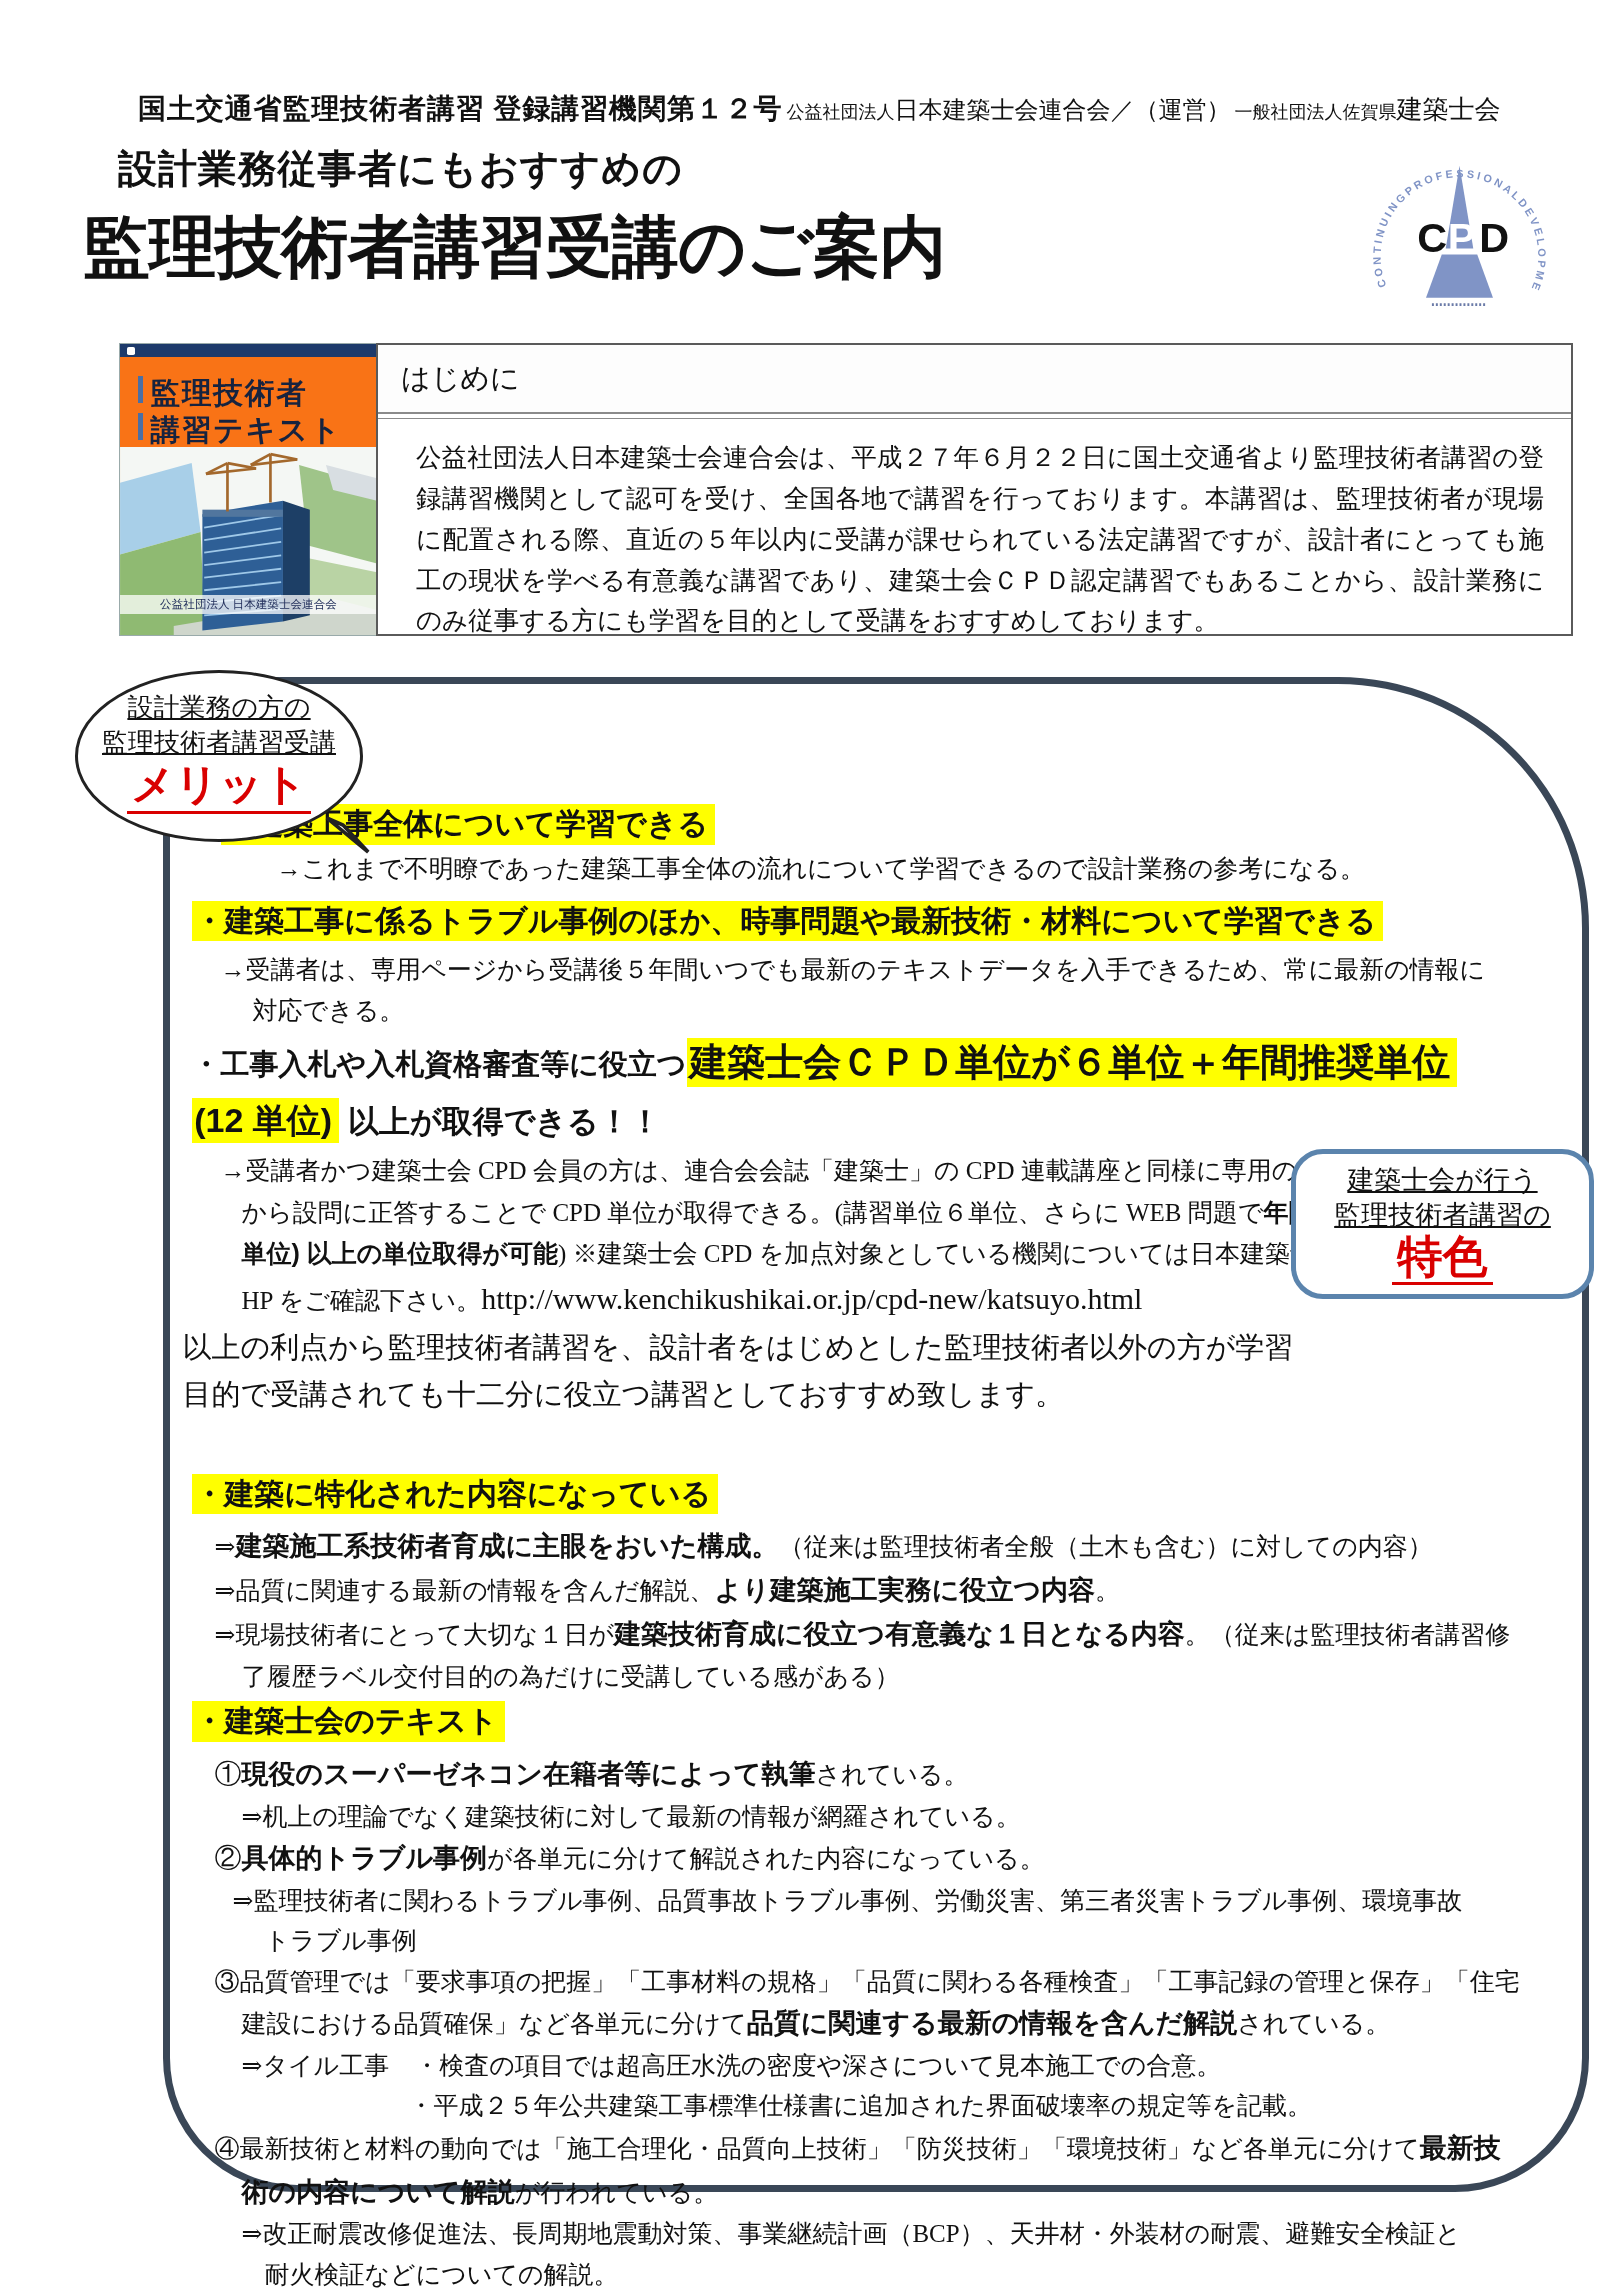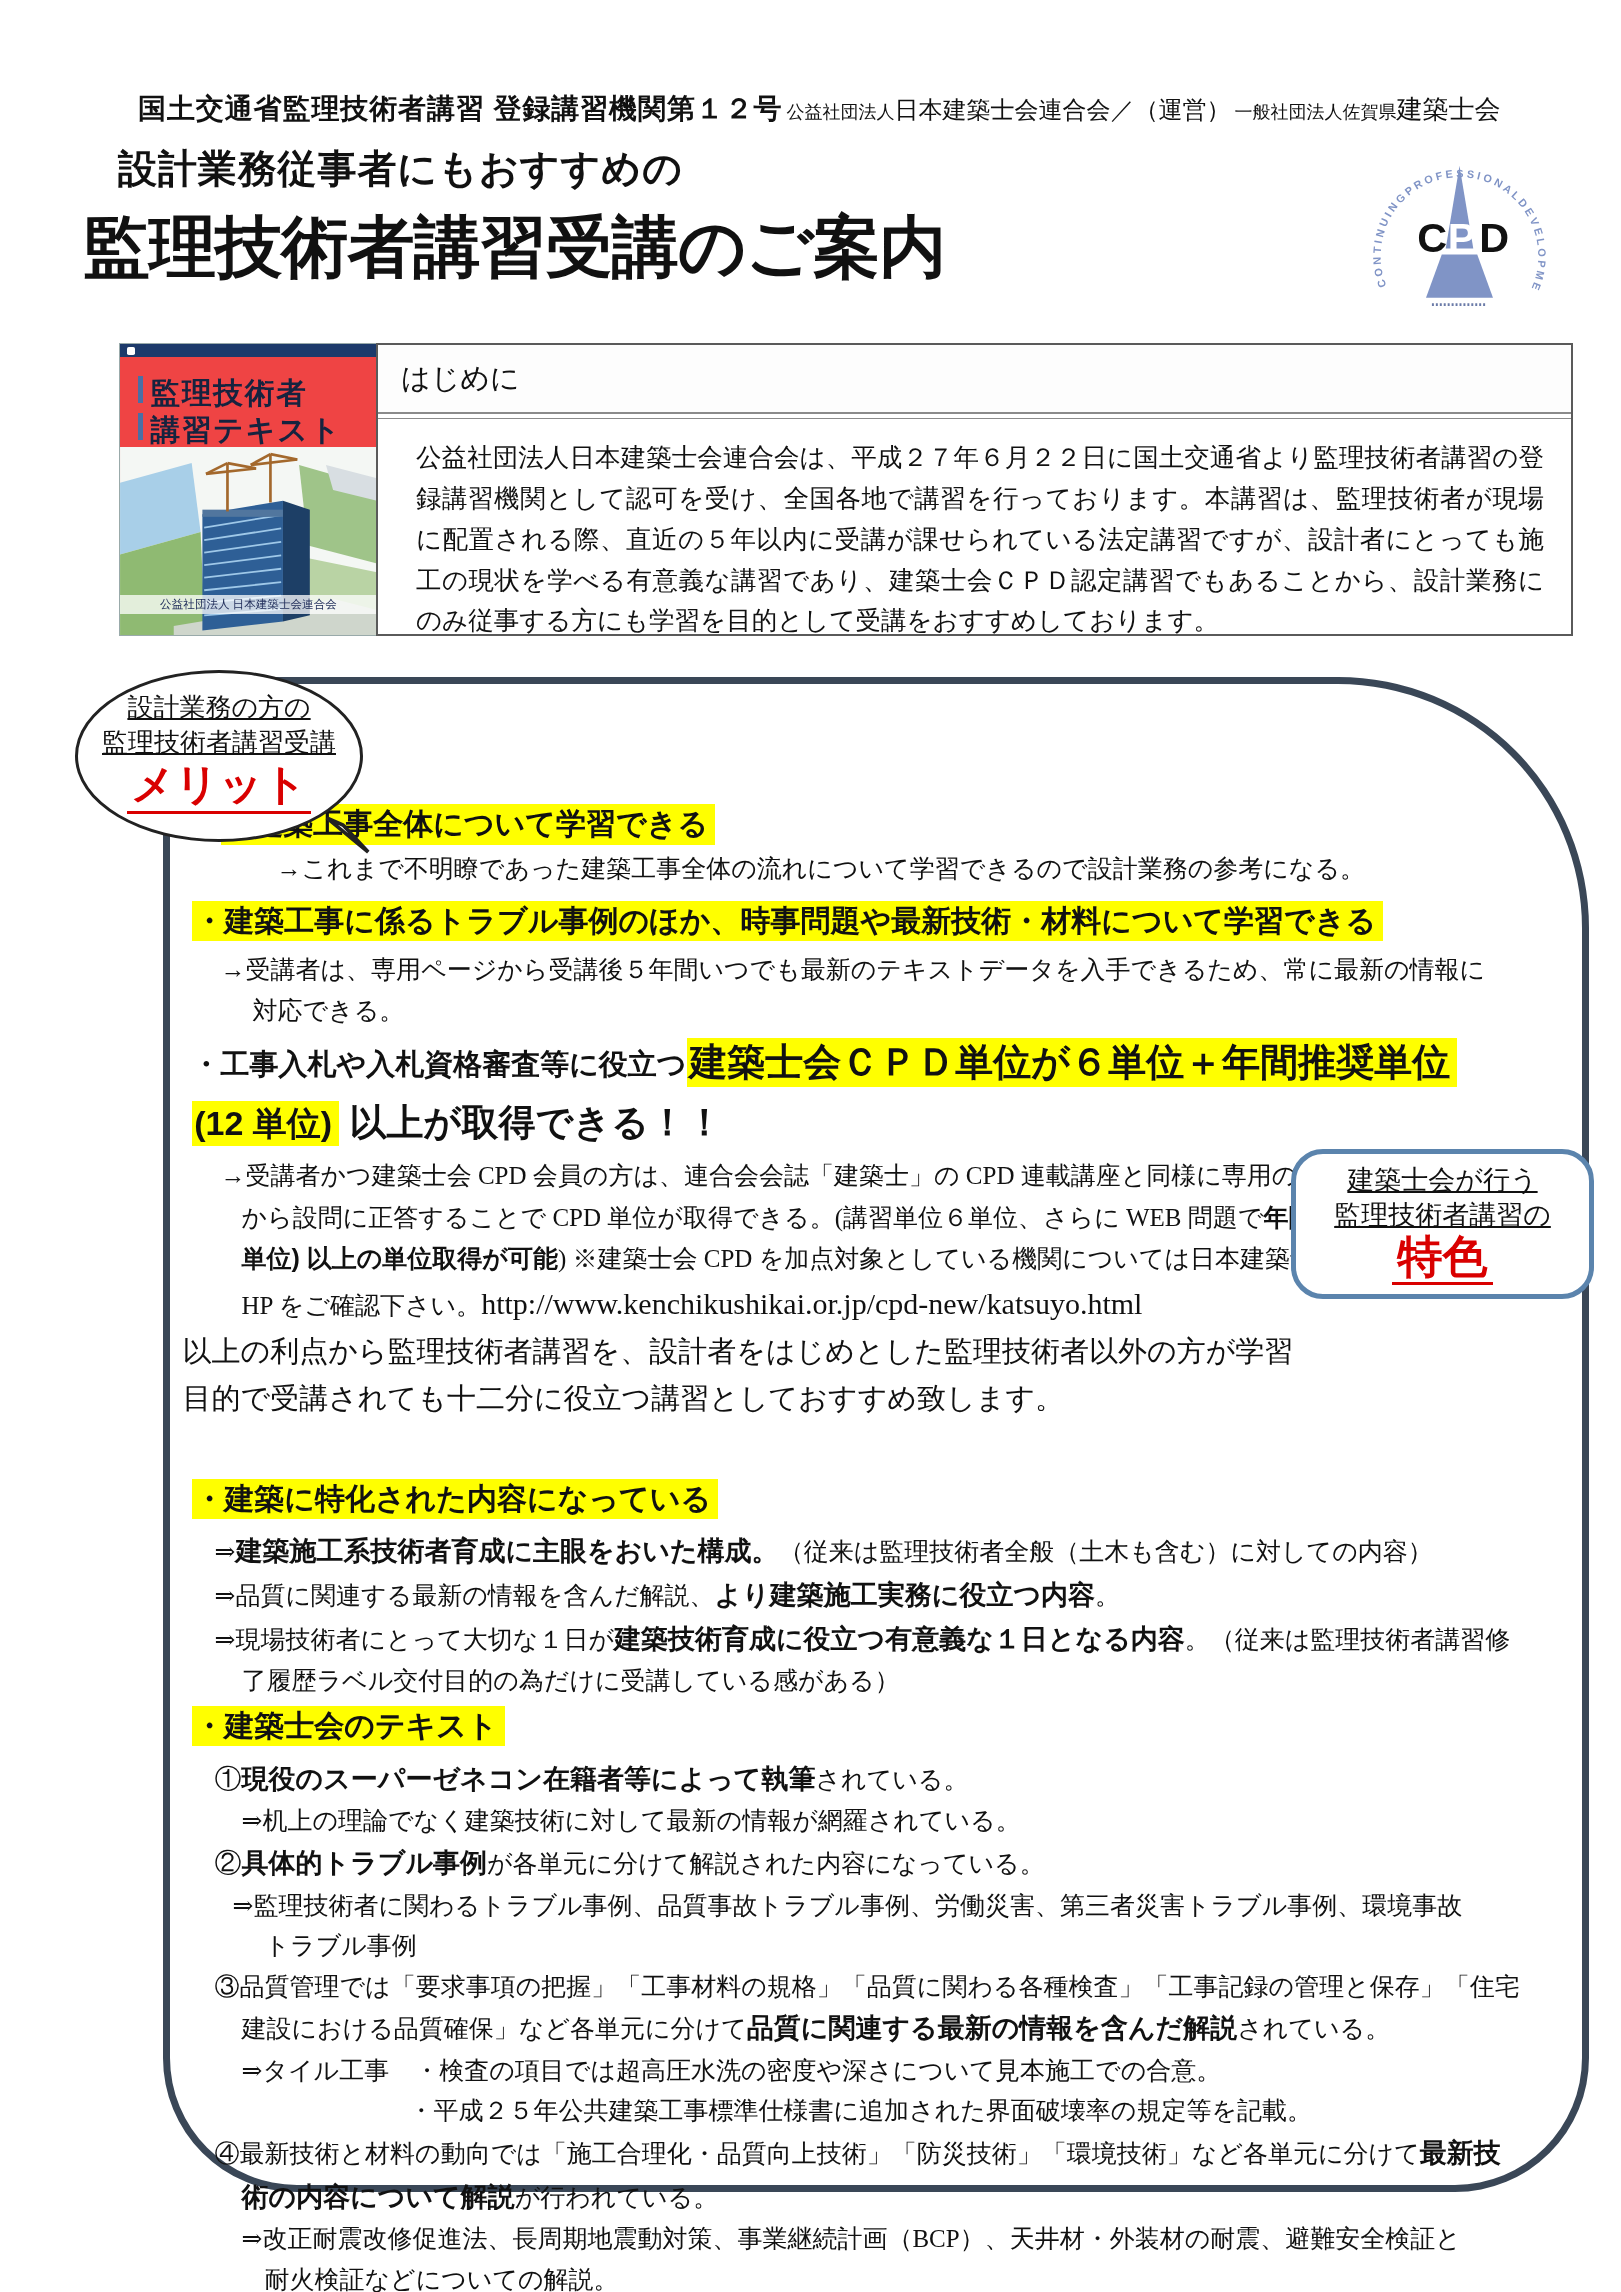--- a/index.html
+++ b/index.html
@@ -15,21 +15,21 @@
   .top-note .t1{font-size:28px;font-weight:700;letter-spacing:0.9px;}
   .top-note .t2{font-size:18px;font-weight:400;}
   .top-note .t3{font-size:24px;font-weight:400;}
   .top-note .t4{font-size:18px;font-weight:400;}
   .top-note .t5{font-size:26px;font-weight:400;}
   .title-sub{position:absolute;left:85px;top:142px;font-size:39px;font-weight:700;letter-spacing:0.9px;margin-left:33px;}
   .title-main{position:absolute;left:83px;top:202px;font-size:67px;font-weight:800;letter-spacing:-0.9px;}
   
   .cpd-logo{position:absolute;left:1361px;top:150px;width:197px;height:197px;}
   
-  .cover{position:absolute;left:119px;top:343px;width:259px;height:293px;border:0.9px solid #9aa;box-sizing:border-box;background:#ef4444;}
+  .cover{position:absolute;left:119px;top:343px;width:259px;height:293px;border:0.9px solid #9aa;box-sizing:border-box;background:#f97316;}
   .intro-box{position:absolute;left:376px;top:343px;width:1197px;height:293px;border:2.7px solid #5a5a5a;box-sizing:border-box;background:#fff;}
   .intro-head{font-size:29px;padding:14.3px 0 12.5px 23px;background:#fdfdfd;}
   .intro-sep{height:4.5px;border-top:2.7px solid #8a8a8a;border-bottom:1.8px solid #8a8a8a;margin:0;}
   .intro-body{font-size:25.5px;line-height:1.6;padding:18px 27px 0 38px;text-align:justify;}
   
   .merit{position:absolute;left:75px;top:670px;width:288px;height:172px;z-index:6;}
   .merit .bubble{position:absolute;inset:0;background:#fff;border:3.6px solid #222;border-radius:50%;}
   .merit .txt{position:absolute;inset:0;text-align:center;padding-top:19.7px;box-sizing:border-box;}
   .merit .l{font-family:"Liberation Serif","DejaVu Serif",serif;font-size:26px;line-height:1.35;
             text-decoration:underline;display:block;}
@@ -146,21 +146,21 @@
   </div>
 
   <div class="main-box">
     <div class="main-content">
         <div class="cl" style="padding-left: 38px;"><span class="run sans b hl" style="font-size: 30px;">・建築工事全体について学習できる</span></div>
         <div class="cl" style="padding-left: 94px;"><span class="run serif" style="font-size: 25px;">→これまで不明瞭であった建築工事全体の流れについて学習できるので設計業務の参考になる。</span></div>
         <div class="cl" style="padding-left: 9px; margin-top: 7.2px;"><span class="run sans b hl" style="font-size: 30px;">・建築工事に係るトラブル事例のほか、時事問題や最新技術・材料について学習できる</span></div>
         <div class="cl" style="padding-left: 38px; margin-top: 5.4px;"><span class="run serif" style="font-size: 25px;">→受講者は、専用ページから受講後５年間いつでも最新のテキストデータを入手できるため、常に最新の情報に</span></div>
         <div class="cl" style="padding-left: 70px;"><span class="run serif" style="font-size: 25px;">対応できる。</span></div>
         <div class="cl" style="padding-left: 9px;"><span class="run sans b" style="font-size: 29px;">・工事入札や入札資格審査等に役立つ</span><span class="run sans b hl" style="font-size: 38px;">建築士会ＣＰＤ単位が６単位＋年間推奨単位</span></div>
-        <div class="cl" style="padding-left: 9px;"><span class="run sans b hl" style="font-size: 34px;">(12 単位)</span><span class="run sans b" style="font-size: 37px; text-align: center;"> 以上が取得できる！！</span></div>
+        <div class="cl" style="padding-left: 9px;"><span class="run sans b hl" style="font-size: 34px;">(12 単位)</span><span class="run sans b" style="font-size: 31px; text-align: center;"> 以上が取得できる！！</span></div>
         <div class="cl" style="padding-left: 38px; margin-top: 3.6px;"><span class="run serif" style="font-size: 25px;">→受講者かつ建築士会 CPD 会員の方は、連合会会誌「建築士」の CPD 連載講座と同様に専用のＷＥＢページ</span></div>
         <div class="cl" style="padding-left: 59px;"><span class="run serif" style="font-size: 25px;">から設問に正答することで CPD 単位が取得できる。(講習単位６単位、さらに WEB 問題で</span><span class="run sans b" style="font-size: 25px;">年間推奨単位 (12</span></div>
         <div class="cl" style="padding-left: 59px;"><span class="run sans b" style="font-size: 25px;">単位) 以上の単位取得が可能</span><span class="run serif" style="font-size: 25px;">) ※建築士会 CPD を加点対象としている機関については日本建築士会連合会</span></div>
         <div class="cl" style="padding-left: 59px;"><span class="run serif" style="font-size: 25px;">HP をご確認下さい。</span><span class="run serif" style="font-size: 30px;">http://www.kenchikushikai.or.jp/cpd-new/katsuyo.html</span></div>
         <div class="cl" style="padding-left: 0px;"><span class="run serif" style="font-size: 29px;">以上の利点から監理技術者講習を、設計者をはじめとした監理技術者以外の方が学習</span></div>
         <div class="cl" style="padding-left: 0px;"><span class="run serif" style="font-size: 29px;">目的で受講されても十二分に役立つ講習としておすすめ致します。</span></div>
         <div class="cl" style="padding-left: 9px; margin-top: 52px;"><span class="run sans b hl" style="font-size: 30px;">・建築に特化された内容になっている</span></div>
         <div class="cl" style="padding-left: 32px; margin-top: 7.2px;"><span class="run serif" style="font-size: 25px;">⇒</span><span class="run sans b" style="font-size: 27px;">建築施工系技術者育成に主眼をおいた構成。</span><span class="run serif" style="font-size: 25px;">（従来は監理技術者全般（土木も含む）に対しての内容）</span></div>
         <div class="cl" style="padding-left: 32px;"><span class="run serif" style="font-size: 25px;">⇒品質に関連する最新の情報を含んだ解説、</span><span class="run sans b" style="font-size: 27px;">より建築施工実務に役立つ内容</span><span class="run serif" style="font-size: 25px;">。</span></div>
         <div class="cl" style="padding-left: 32px;"><span class="run serif" style="font-size: 25px;">⇒現場技術者にとって大切な１日が</span><span class="run sans b" style="font-size: 27px;">建築技術育成に役立つ有意義な１日となる内容</span><span class="run serif" style="font-size: 25px;">。（従来は監理技術者講習修</span></div>

